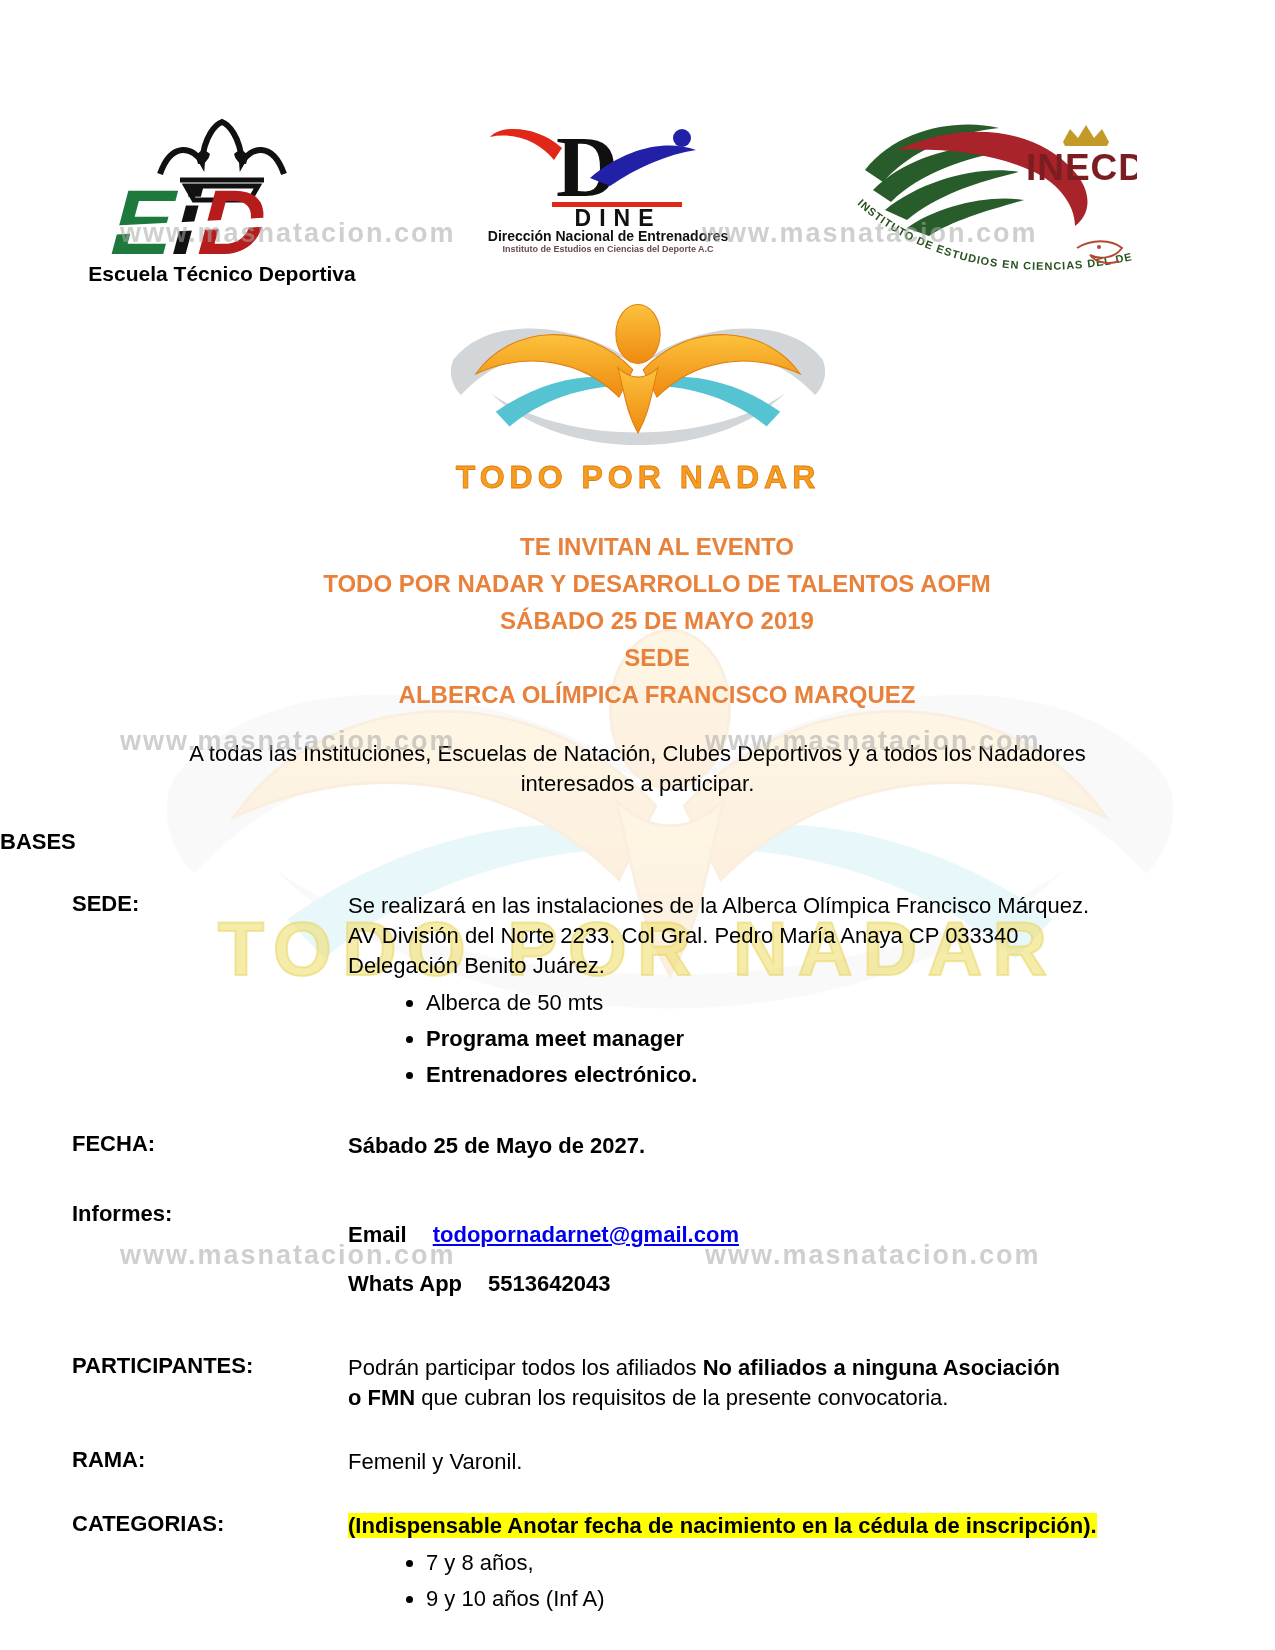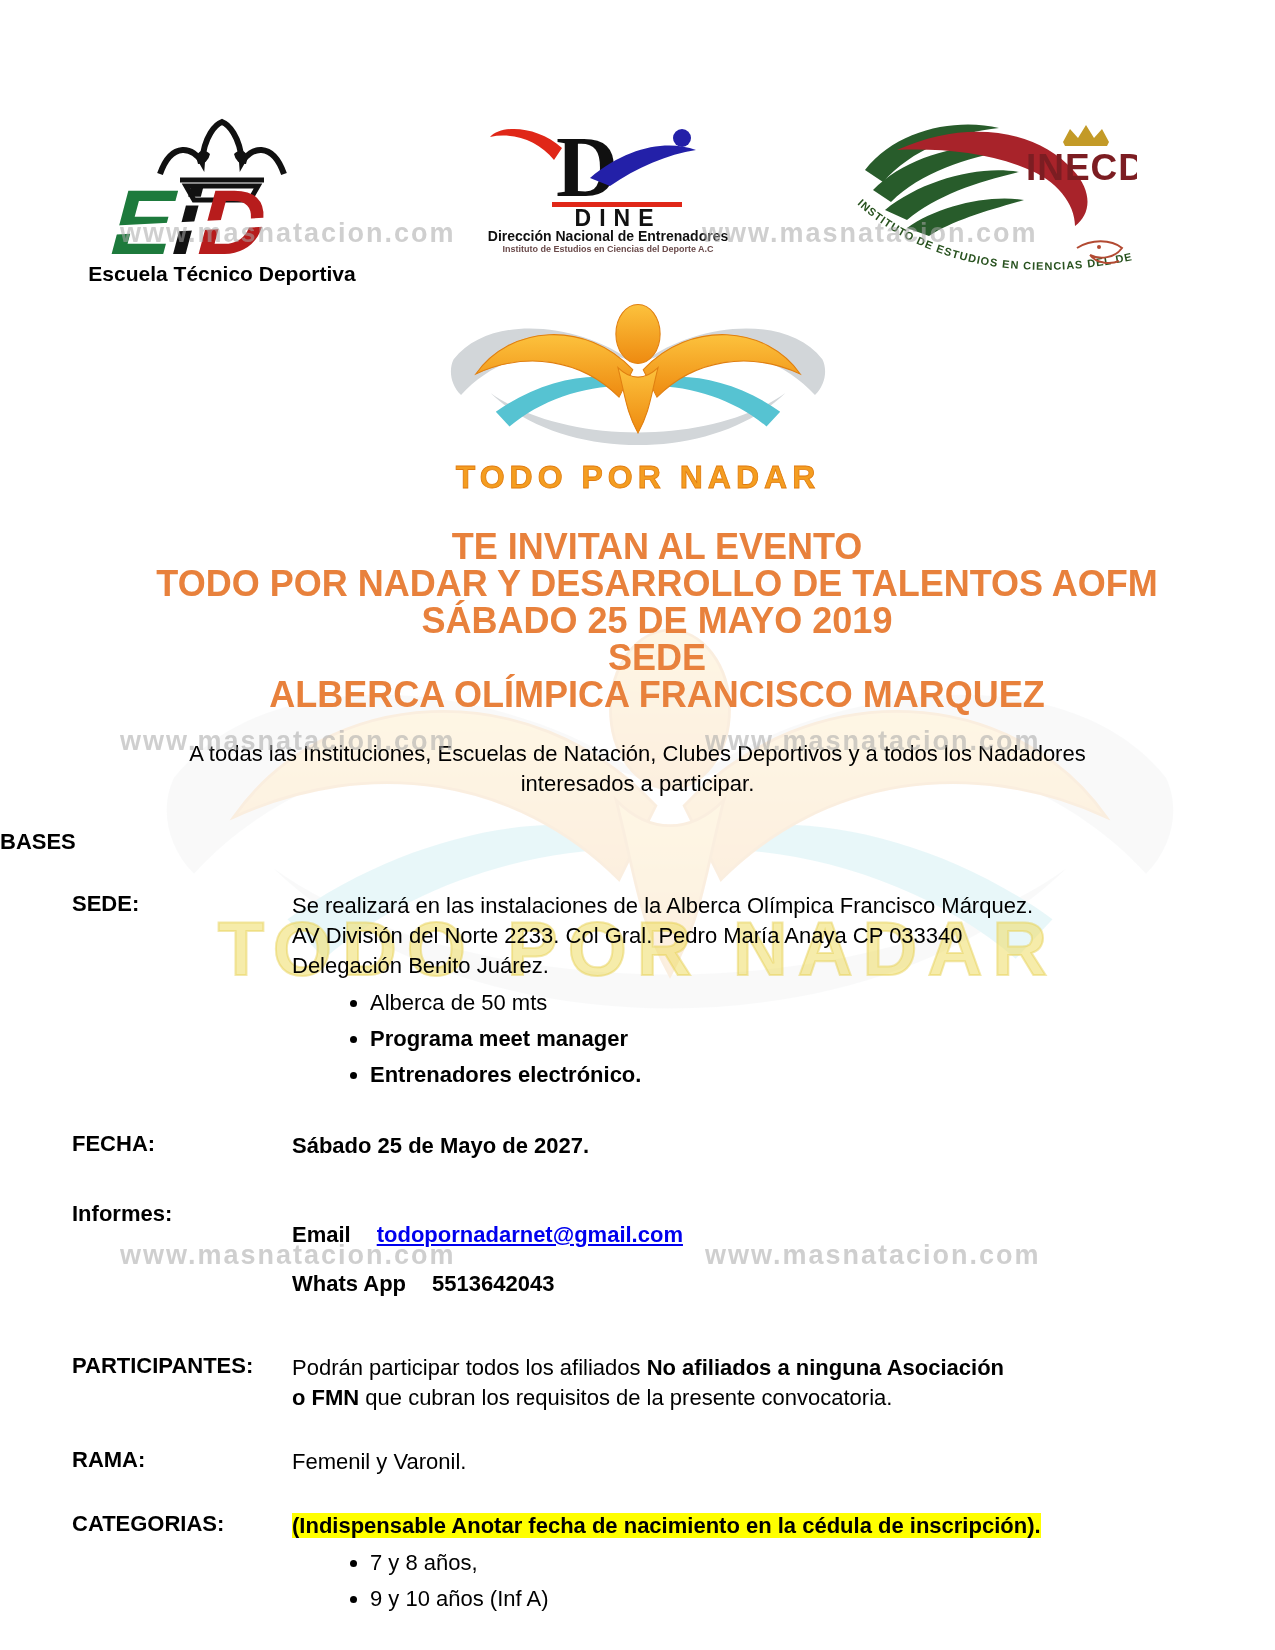--- a/index.html
+++ b/index.html
@@ -25,28 +25,28 @@
   .logos-row { display:flex; justify-content:space-between; align-items:flex-start;
     padding:112px 138px 0 72px; }
   .logo-eid { width:300px; text-align:center; }
   .logo-eid .caption { font-size:21px; font-weight:bold; margin-top:-4px; }
   .logo-dine { width:330px; margin-top:10px; }
   .logo-inecd { width:300px; }
 
   .central-logo { width:380px; margin:10px auto 0; text-align:center; }
 
   .heading { margin-top:26px; text-align:center; color:#E8813C;
-    font-size:36px; font-weight:bold; line-height:37px;padding-left:39px; }
+    font-size:24px; font-weight:bold; line-height:37px;padding-left:39px; }
 
   .intro { margin:26px auto 0; max-width:960px; text-align:center; font-size:22px; line-height:30px; }
 
   .bases { margin-top:30px; text-align:left; font-size:22px; font-weight:bold; }
 
   .sections { padding:36px 80px 0 72px; }
-  .row { display:grid; grid-template-columns:170px 1fr; column-gap:50px; margin-bottom:34px; }
+  .row { display:grid; grid-template-columns:170px 1fr; column-gap:106px; margin-bottom:34px; }
   .row .label { font-size:22px; font-weight:bold; white-space:nowrap; }
   .row .body { font-size:22px; line-height:30px; }
   .bold { font-weight:bold; }
 
   ul.dotlist { list-style:disc; margin:8px 0 0 78px; }
   ul.dotlist li { font-size:22px; line-height:27px; margin-bottom:9px; }
   li.bold-li { font-weight:bold; }
 
   .inf-line { margin-bottom:14px;margin-top:19px; }
   .inf-line .gap { display:inline-block; width:26px; }

